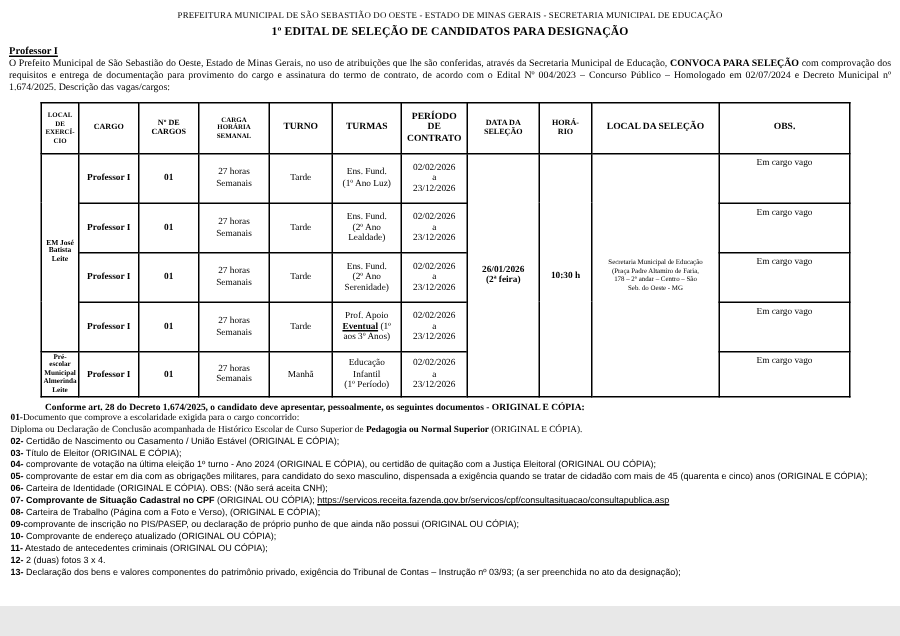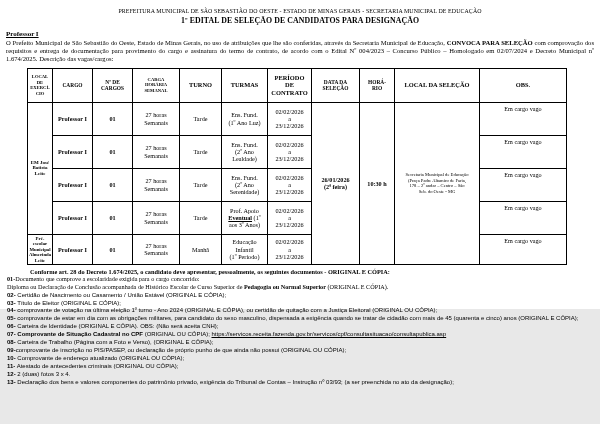--- a/index.html
+++ b/index.html
@@ -1,19 +1,19 @@
 <!DOCTYPE html>
 <html><head>
 <meta charset="utf-8">
 <style>
   * { margin:0; padding:0; box-sizing:border-box; }
   html,body { background:#e8e8e8; }
   body { width:600px; height:424px; overflow:hidden; }
   .page {
-    width:600px; height:309px; background:#fff; color:#000;
+    width:600px; height:404px; background:#fff; color:#000;
     font-family:"Liberation Serif", serif;
     padding:8px 6px 0 6px;
   }
   .hdr1 { font-size:5.9px; text-align:center; letter-spacing:.1px; }
   .hdr2 { font-size:7.8px; font-weight:bold; text-align:center; margin-top:2px; letter-spacing:.1px; }
   .sec  { font-size:7px; font-weight:bold; text-decoration:underline; margin-top:5px; }
   .intro{ font-size:6.6px; text-align:justify; line-height:1.25; margin-top:1px; }
   .b { font-weight:bold; }
   .u { text-decoration:underline; }
   .pre { white-space:pre-line; }

